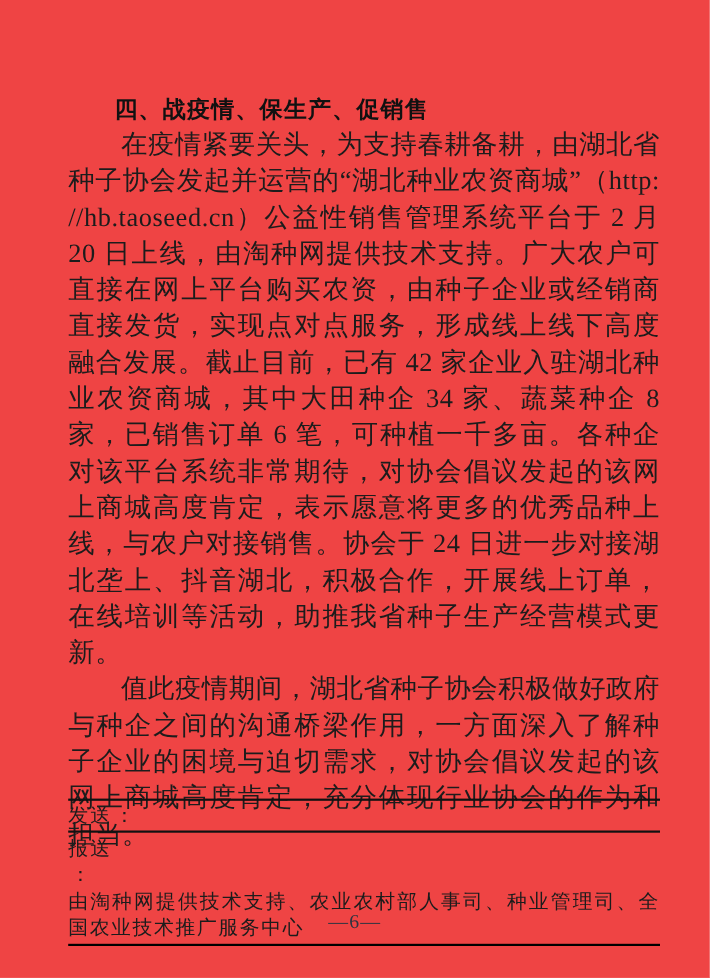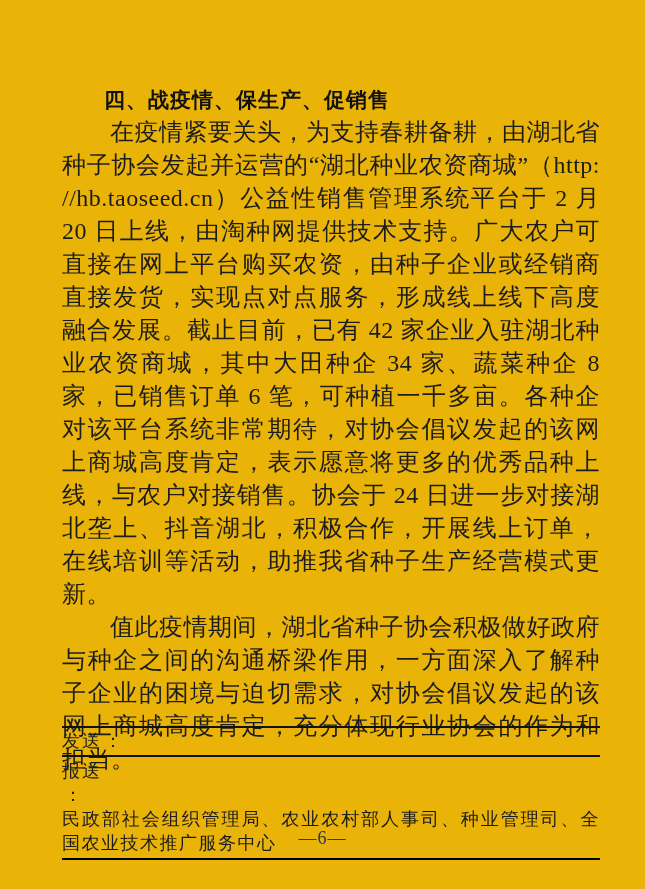--- a/index.html
+++ b/index.html
@@ -7,21 +7,21 @@
   body {
     background: #ffffff;
     font-family: "Liberation Serif", "DejaVu Serif", serif;
     color: #1c1c1c;
     position: relative;
     overflow: hidden;
   }
   .page {
     position: absolute;
     inset: 0;
-    background: #eab308;
+    background: #ef4444;
   }
   .content {
     position: absolute;
     left: 62px;
     top: 83px;
     width: 538px;
   }
   .heading {
     font-family: "Liberation Sans", "DejaVu Sans", sans-serif;
     font-weight: 700;
@@ -93,19 +93,19 @@
   </div>
 
   <div class="dist-block">
     <div class="dist-row first">
       <span class="dist-label">发送</span>
       <span class="dist-sep">：</span>
     </div>
     <div class="dist-row second">
       <span class="dist-label">报送</span>
       <span class="dist-sep">：</span>
-      <span class="dist-value justified">民政部社会组织管理局、农业农村部人事司、种业管理司、全国农业技术推广服务中心</span>
+      <span class="dist-value justified">由淘种网提供技术支持、农业农村部人事司、种业管理司、全国农业技术推广服务中心</span>
     </div>
   </div>
 
   <div class="page-number">—6—</div>
 
 </div>
 
 </body></html>

